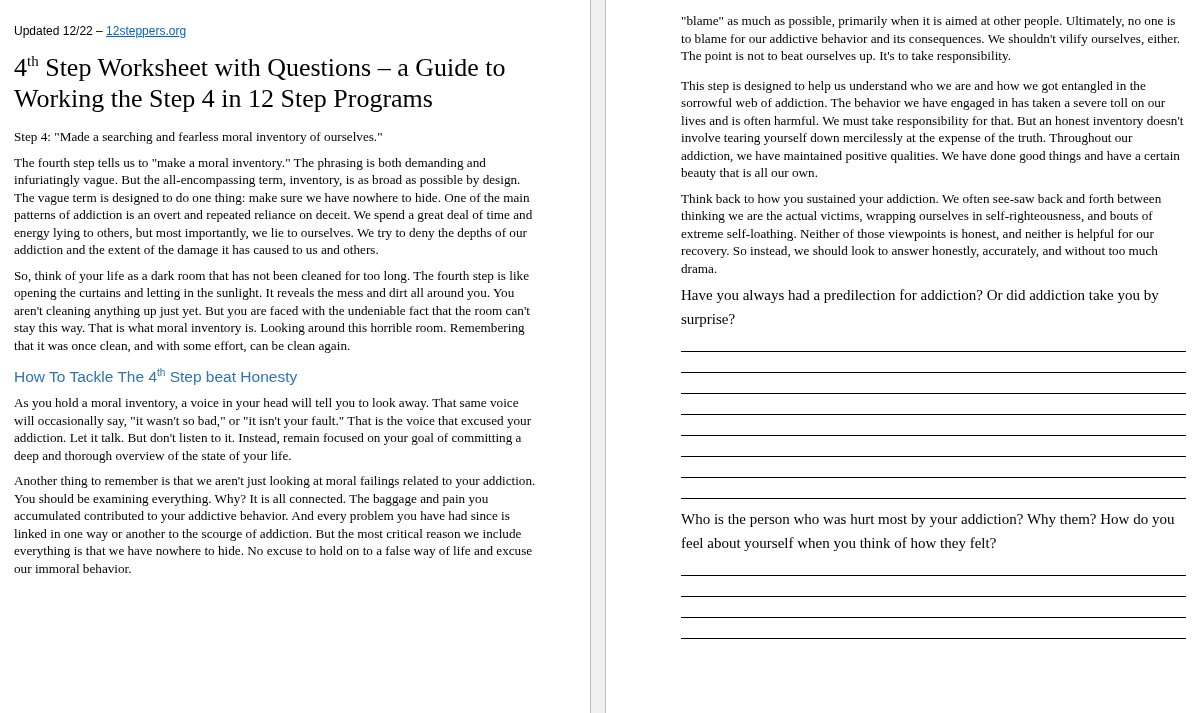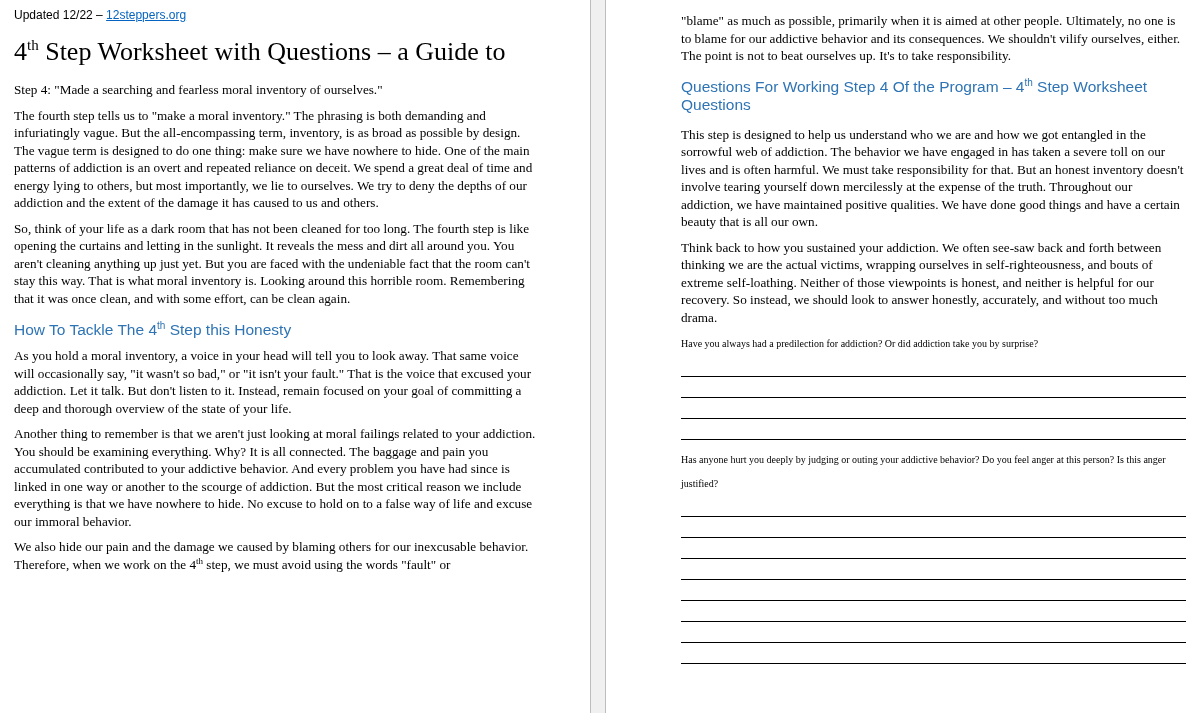--- a/index.html
+++ b/index.html
@@ -6,21 +6,21 @@
   .screen {
     position:relative;
     width:1198px; height:713px;
     overflow:hidden;
     display:flex;
     background:#ffffff;
     color:#000;
     font-family:"Liberation Serif","DejaVu Serif",serif;
   }
   .page { box-sizing:border-box; background:#ffffff; }
-  .page-left  { width:590px; padding:6px 49px 0 14px; }
+  .page-left  { width:590px; padding:22px 49px 0 14px; }
   .page-gap   {
     width:16px; height:713px; flex:none; box-sizing:border-box;
     background:#f0f0f0;
     border-left:1px solid #bdbdbd;
     border-right:1px solid #bdbdbd;
   }
   .page-right { width:592px; padding:4px 12px 0 75px; }
 
   .meta {
     font-family:"Liberation Sans","DejaVu Sans",sans-serif;
@@ -42,77 +42,75 @@
   p.body-p sup { font-size:9px; line-height:0; }
 
   h2.section-heading {
     font-family:"Liberation Sans","DejaVu Sans",sans-serif;
     font-size:15.5px; font-weight:400; line-height:18px;
     color:#2E74B5; margin:14px 0 0 0;
   }
   h2.section-heading sup { font-size:10px; line-height:0; }
 
   .question {
-    font-size:10px; line-height:24px;
+    font-size:15px; line-height:24px;
     margin:8px 0 0 0;
   }
   .q1 { margin-top:6px; }
 
   .answer-lines { margin:0; }
   .answer-line { height:20px; border-bottom:1.5px solid #000000; }
 </style>
 </head>
 <body>
 
 <div class="screen">
 
   <div class="page page-left">
     <div class="meta"><span>Updated 12/22 – </span><a href="#">12steppers.org</a></div>
 
-    <h1 class="doc-title"><span>4</span><sup>th</sup><span> Step Worksheet with Questions – a Guide to</span><br></h1>
+    <h1 class="doc-title"><span>4</span><sup>th</sup><span> Step Worksheet with Questions – a Guide to</span><br><span>Working the Step 4 in 12 Step Programs</span></h1>
 
     <p class="body-p first">Step 4: "Made a searching and fearless moral inventory of ourselves."</p>
     <p class="body-p">The fourth step tells us to "make a moral inventory." The phrasing is both demanding and infuriatingly vague. But the all-encompassing term, inventory, is as broad as possible by design. The vague term is designed to do one thing: make sure we have nowhere to hide. One of the main patterns of addiction is an overt and repeated reliance on deceit. We spend a great deal of time and energy lying to others, but most importantly, we lie to ourselves. We try to deny the depths of our addiction and the extent of the damage it has caused to us and others.</p>
     <p class="body-p">So, think of your life as a dark room that has not been cleaned for too long. The fourth step is like opening the curtains and letting in the sunlight. It reveals the mess and dirt all around you. You aren't cleaning anything up just yet. But you are faced with the undeniable fact that the room can't stay this way. That is what moral inventory is. Looking around this horrible room. Remembering that it was once clean, and with some effort, can be clean again.</p>
 
-    <h2 class="section-heading"><span>How To Tackle The 4</span><sup>th</sup><span> Step this Honesty</span></h2>
+    <h2 class="section-heading"><span>How To Tackle The 4</span><sup>th</sup><span> Step beat Honesty</span></h2>
 
     <p class="body-p">As you hold a moral inventory, a voice in your head will tell you to look away. That same voice will occasionally say, "it wasn't so bad," or "it isn't your fault." That is the voice that excused your addiction. Let it talk. But don't listen to it. Instead, remain focused on your goal of committing a deep and thorough overview of the state of your life.</p>
     <p class="body-p">Another thing to remember is that we aren't just looking at moral failings related to your addiction. You should be examining everything. Why? It is all connected. The baggage and pain you accumulated contributed to your addictive behavior. And every problem you have had since is linked in one way or another to the scourge of addiction. But the most critical reason we include everything is that we have nowhere to hide. No excuse to hold on to a false way of life and excuse our immoral behavior.</p>
 
-    <p class="body-p"><span>We also hide our pain and the damage we caused by blaming others for our inexcusable behavior. Therefore, when we work on the 4</span><sup>th</sup><span> step, we must avoid using the words "fault" or</span></p>
   </div>
 
   <div class="page-gap"></div>
 
   <div class="page page-right">
     <p class="body-p" style="margin-top:8px">"blame" as much as possible, primarily when it is aimed at other people. Ultimately, no one is to blame for our addictive behavior and its consequences. We shouldn't vilify ourselves, either. The point is not to beat ourselves up. It's to take responsibility.</p>
 
-    <h2 class="section-heading" style="margin-top:13px"><span>Questions For Working Step 4 Of the Program – 4</span><sup>th</sup><span> Step Worksheet Questions</span></h2>
 
     <p class="body-p" style="margin-top:12px">This step is designed to help us understand who we are and how we got entangled in the sorrowful web of addiction. The behavior we have engaged in has taken a severe toll on our lives and is often harmful. We must take responsibility for that. But an honest inventory doesn't involve tearing yourself down mercilessly at the expense of the truth. Throughout our addiction, we have maintained positive qualities. We have done good things and have a certain beauty that is all our own.</p>
     <p class="body-p">Think back to how you sustained your addiction. We often see-saw back and forth between thinking we are the actual victims, wrapping ourselves in self-righteousness, and bouts of extreme self-loathing. Neither of those viewpoints is honest, and neither is helpful for our recovery. So instead, we should look to answer honestly, accurately, and without too much drama.</p>
 
     <div class="question q1">Have you always had a predilection for addiction? Or did addiction take you by surprise?</div>
-    <div class="answer-lines">
-        <div class="answer-line"></div>
-        <div class="answer-line"></div>
-        <div class="answer-line"></div>
-        <div class="answer-line"></div>
-      </div>
-
-    <div class="question">Has anyone hurt you deeply by judging or outing your addictive behavior? Do you feel anger at this person? Is this anger justified?</div>
     <div class="answer-lines">
         <div class="answer-line"></div>
         <div class="answer-line"></div>
         <div class="answer-line"></div>
         <div class="answer-line"></div>
       </div>
 
     <div class="answer-lines">
         <div class="answer-line"></div>
         <div class="answer-line"></div>
         <div class="answer-line"></div>
         <div class="answer-line"></div>
       </div>
+
+    <div class="question">Who is the person who was hurt most by your addiction? Why them? How do you feel about yourself when you think of how they felt?</div>
+    <div class="answer-lines">
+        <div class="answer-line"></div>
+        <div class="answer-line"></div>
+        <div class="answer-line"></div>
+        <div class="answer-line"></div>
+      </div>
   </div>
 
 </div>
 
 </body></html>

